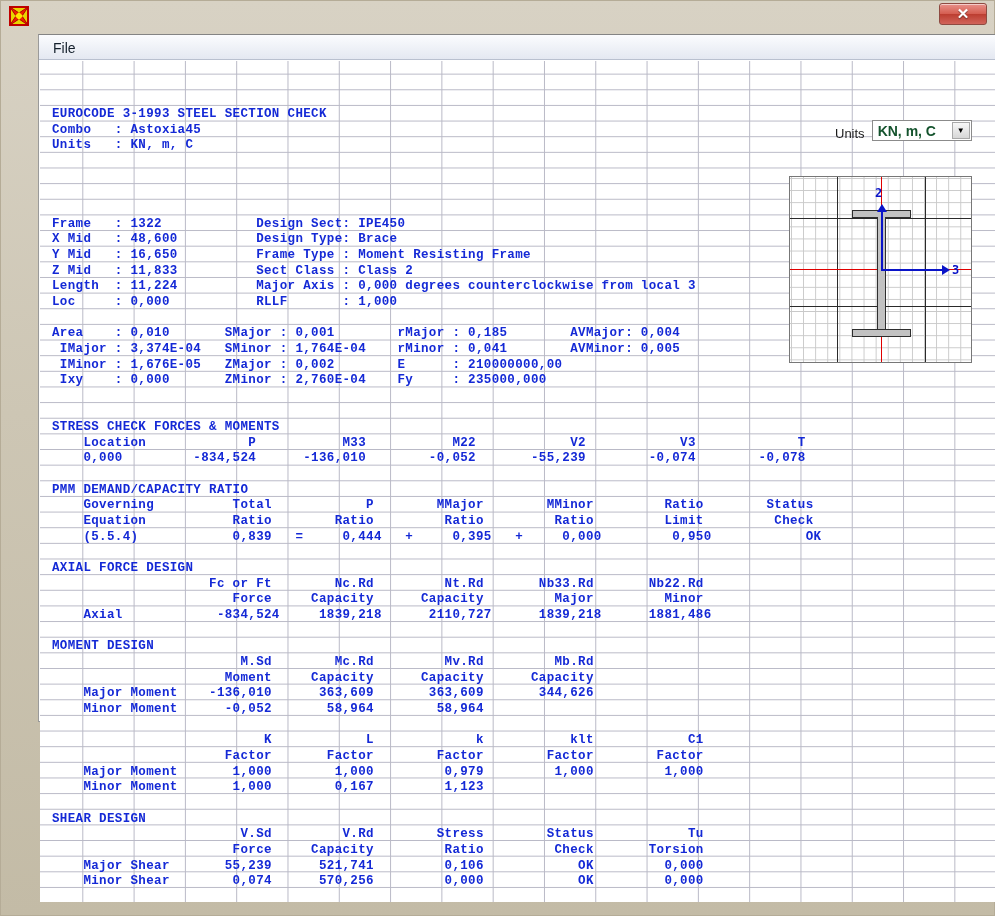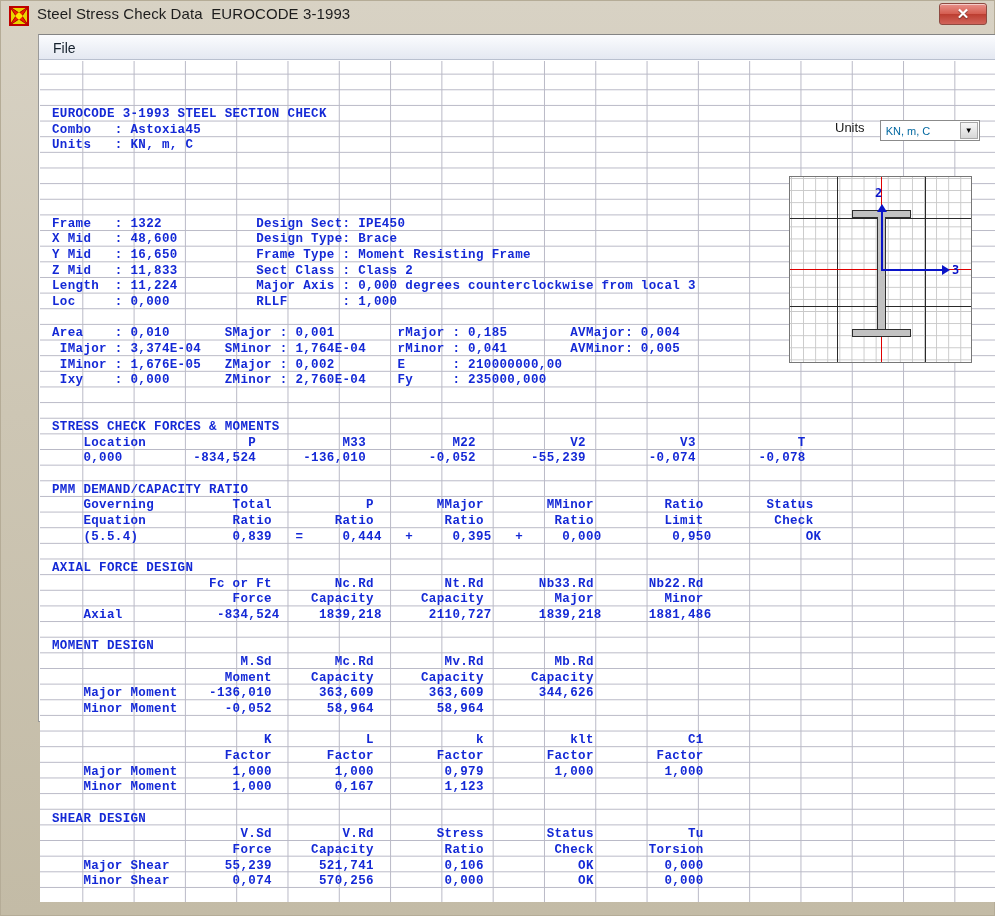--- a/index.html
+++ b/index.html
@@ -86,35 +86,36 @@
       linear-gradient(to right, #b9b9c6 1px, transparent 1px),
       linear-gradient(to bottom, #b9b9c6 1px, transparent 1px);
     background-size: 51.3px 15.65px;
     background-position: -9px -3px;
     overflow: hidden;
   }
 
   
   .units-wrap {
     position: absolute; left: 795px; top: 59px;
-    display: flex; align-items: flex-start; gap: 15px;
+    display: flex; align-items: flex-end; gap: 7px;
     z-index: 6;
   }
   .units-label { font-size: 13px; color: #1a1a1a; }
   .units-combo {
     position: relative;
     width: 100px; height: 21px;
     background: #fff;
     border: 1px solid #8b8b8b;
     display: flex; align-items: center;
     cursor: pointer;
   }
   .units-combo .val {
-    font-size: 11px; color: #0369a1; padding-left: 5px;
+    font-size: 14px; color: #14532d; padding-left: 5px;
     font-family: "Liberation Sans", sans-serif;
+    font-weight: bold;
   }
   .units-combo .arrow {
     position: absolute; right: 1px; top: 1px;
     width: 18px; height: 17px;
     background: linear-gradient(to bottom, #f7f7f7, #d7d7d7);
     border: 1px solid #a8a8a8;
     display: flex; align-items: center; justify-content: center;
     font-size: 8px; color: #000;
   }
 
@@ -229,21 +230,20 @@
 <div class="window">
 
   <div class="titlebar">
     <div class="app-icon">
       <svg width="22" height="20" viewBox="0 0 22 20">
         <path d="M2 1 L20 1 L20 19 L2 19 Z" fill="#e8d400" stroke="#c00000" stroke-width="2"></path>
         <path d="M2 1 L11 7 L20 1 L14 10 L20 19 L11 13 L2 19 L8 10 Z" fill="#ee2200" stroke="#b00000" stroke-width="1"></path>
         <path d="M11 6 L15 10 L11 14 L7 10 Z" fill="#ffe400"></path>
       </svg>
     </div>
-    <div class="title-text">Steel Stress Check Data  EUROCODE 3-1993</div>
     <div class="close-btn">
       <div class="x">✕</div>
     </div>
   </div>
 
   <div class="client">
 
     <div class="menubar">
       <div class="menu-item">File</div>
     </div>

